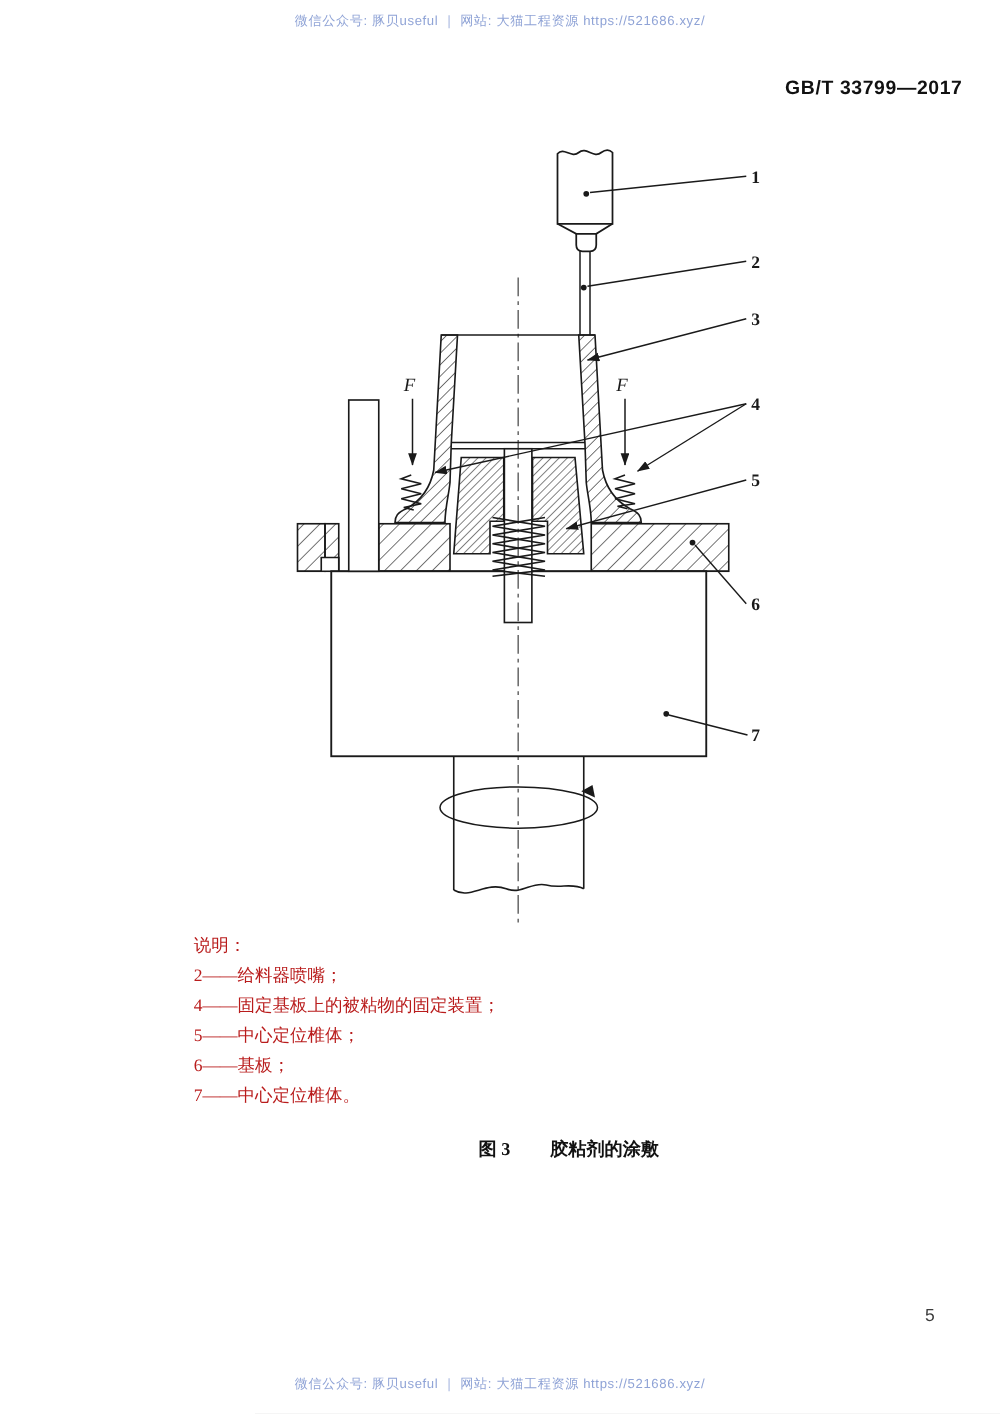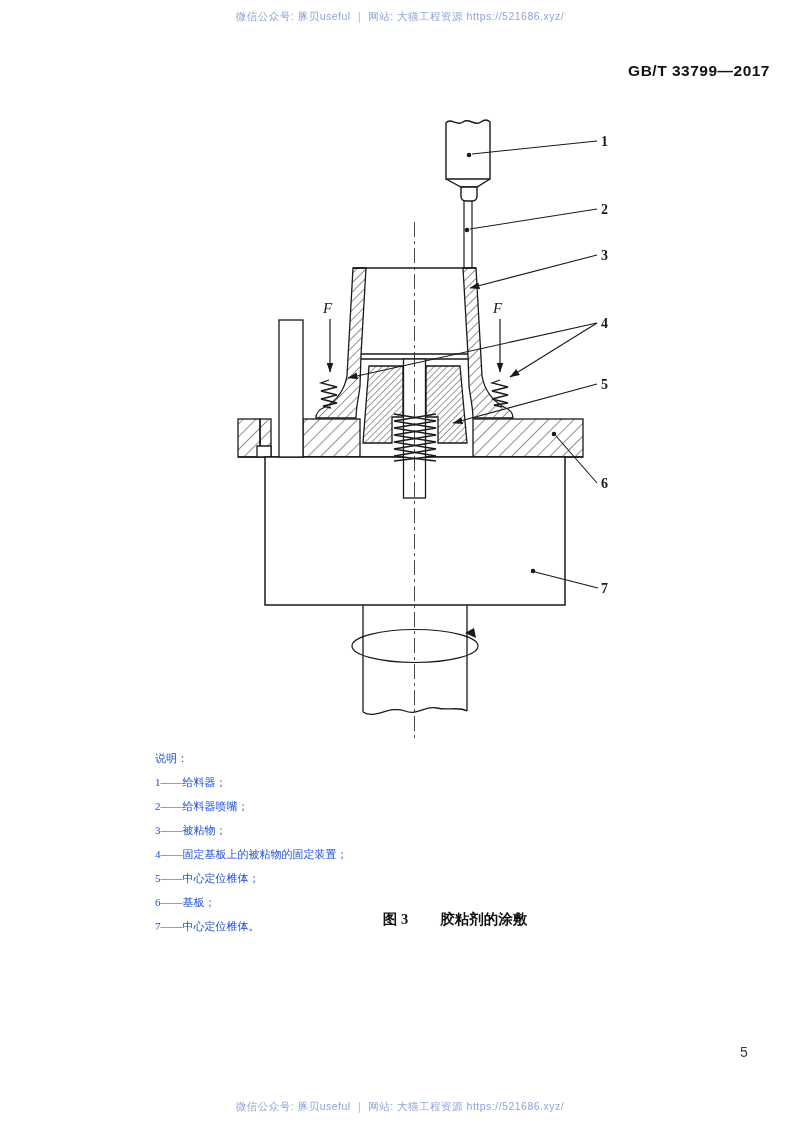--- a/index.html
+++ b/index.html
@@ -17,21 +17,21 @@
   .wm-bottom{top:1100px;}
   .std-code{
     position:absolute;top:62px;right:30px;
     font-family:"Liberation Sans","DejaVu Sans",sans-serif;
     font-weight:bold;font-size:15.5px;color:#111;letter-spacing:.5px;margin-left:40px;
   }
   .diagram-wrap{position:absolute;left:0;top:0;width:800px;height:1131px;}
   svg{position:absolute;left:0;top:0;}
   .legend{
     position:absolute;left:155px;top:746px;
-    font-size:11px;line-height:24px;color:#1d4ed8;
+    font-size:14px;line-height:24px;color:#b91c1c;
   }
   .legend .row{white-space:nowrap;}
   .legend .num{font-family:"Liberation Serif",serif;}
   .caption{
     position:absolute;top:910px;left:455px;transform:translateX(-50%);
     font-size:14.5px;font-weight:bold;white-space:nowrap;color:#111;
   }
   .caption .cap-title{margin-left:32px;}
   .page-num{
     position:absolute;top:1044px;left:740px;
@@ -161,23 +161,21 @@
         <text class="callout-text" x="601" y="328">4</text>
         <text class="callout-text" x="601" y="389">5</text>
         <text class="callout-text" x="601" y="488">6</text>
         <text class="callout-text" x="601" y="593">7</text>
       </g>
     </svg>
   </div>
 
   <div class="legend">
     <div class="row">说明：</div>
-    <div class="row"><span class="num">1</span><span>——</span><span>给料器；</span></div>
     <div class="row"><span class="num">2</span><span>——</span><span>给料器喷嘴；</span></div>
-    <div class="row"><span class="num">3</span><span>——</span><span>被粘物；</span></div>
     <div class="row"><span class="num">4</span><span>——</span><span>固定基板上的被粘物的固定装置；</span></div>
     <div class="row"><span class="num">5</span><span>——</span><span>中心定位椎体；</span></div>
     <div class="row"><span class="num">6</span><span>——</span><span>基板；</span></div>
     <div class="row"><span class="num">7</span><span>——</span><span>中心定位椎体。</span></div>
   </div>
 
   <div class="caption">
     <span>图 3</span><span class="cap-title">胶粘剂的涂敷</span>
   </div>
 

